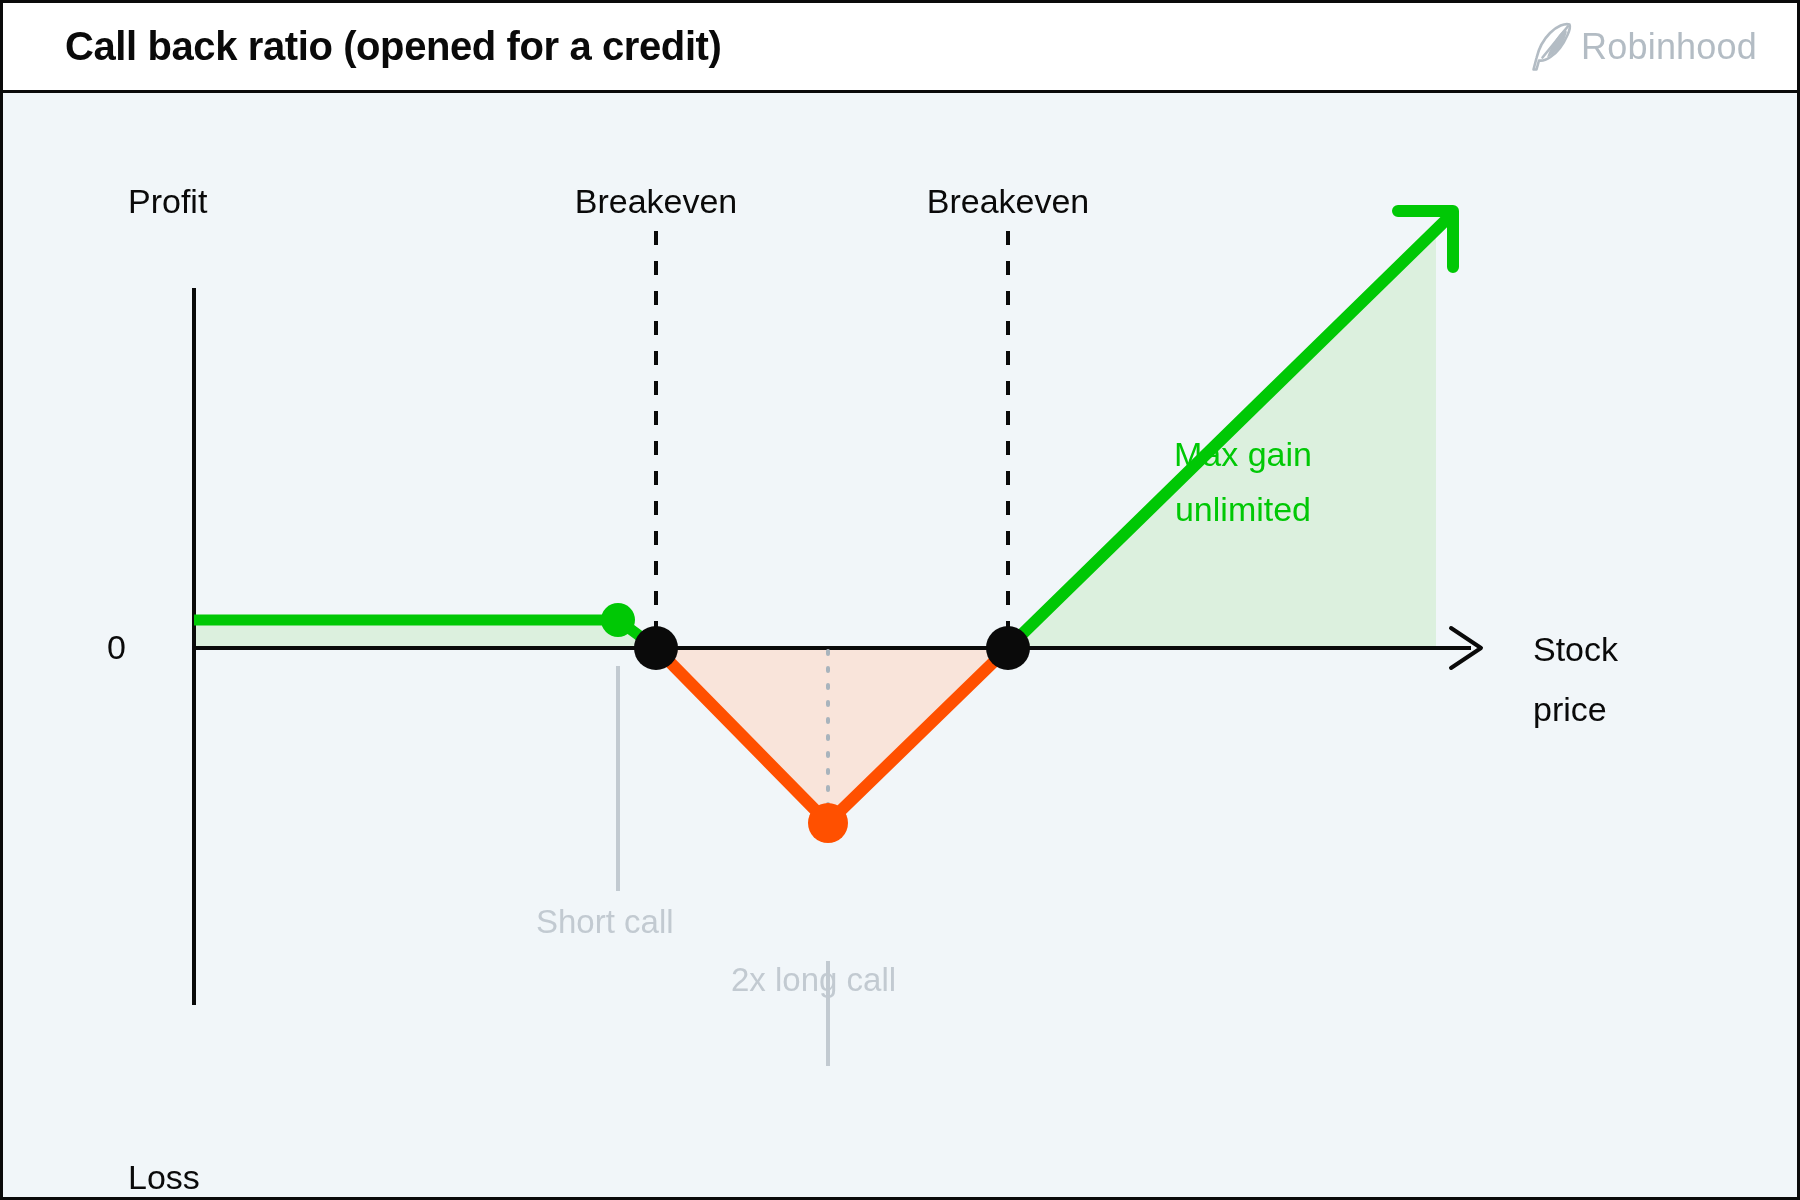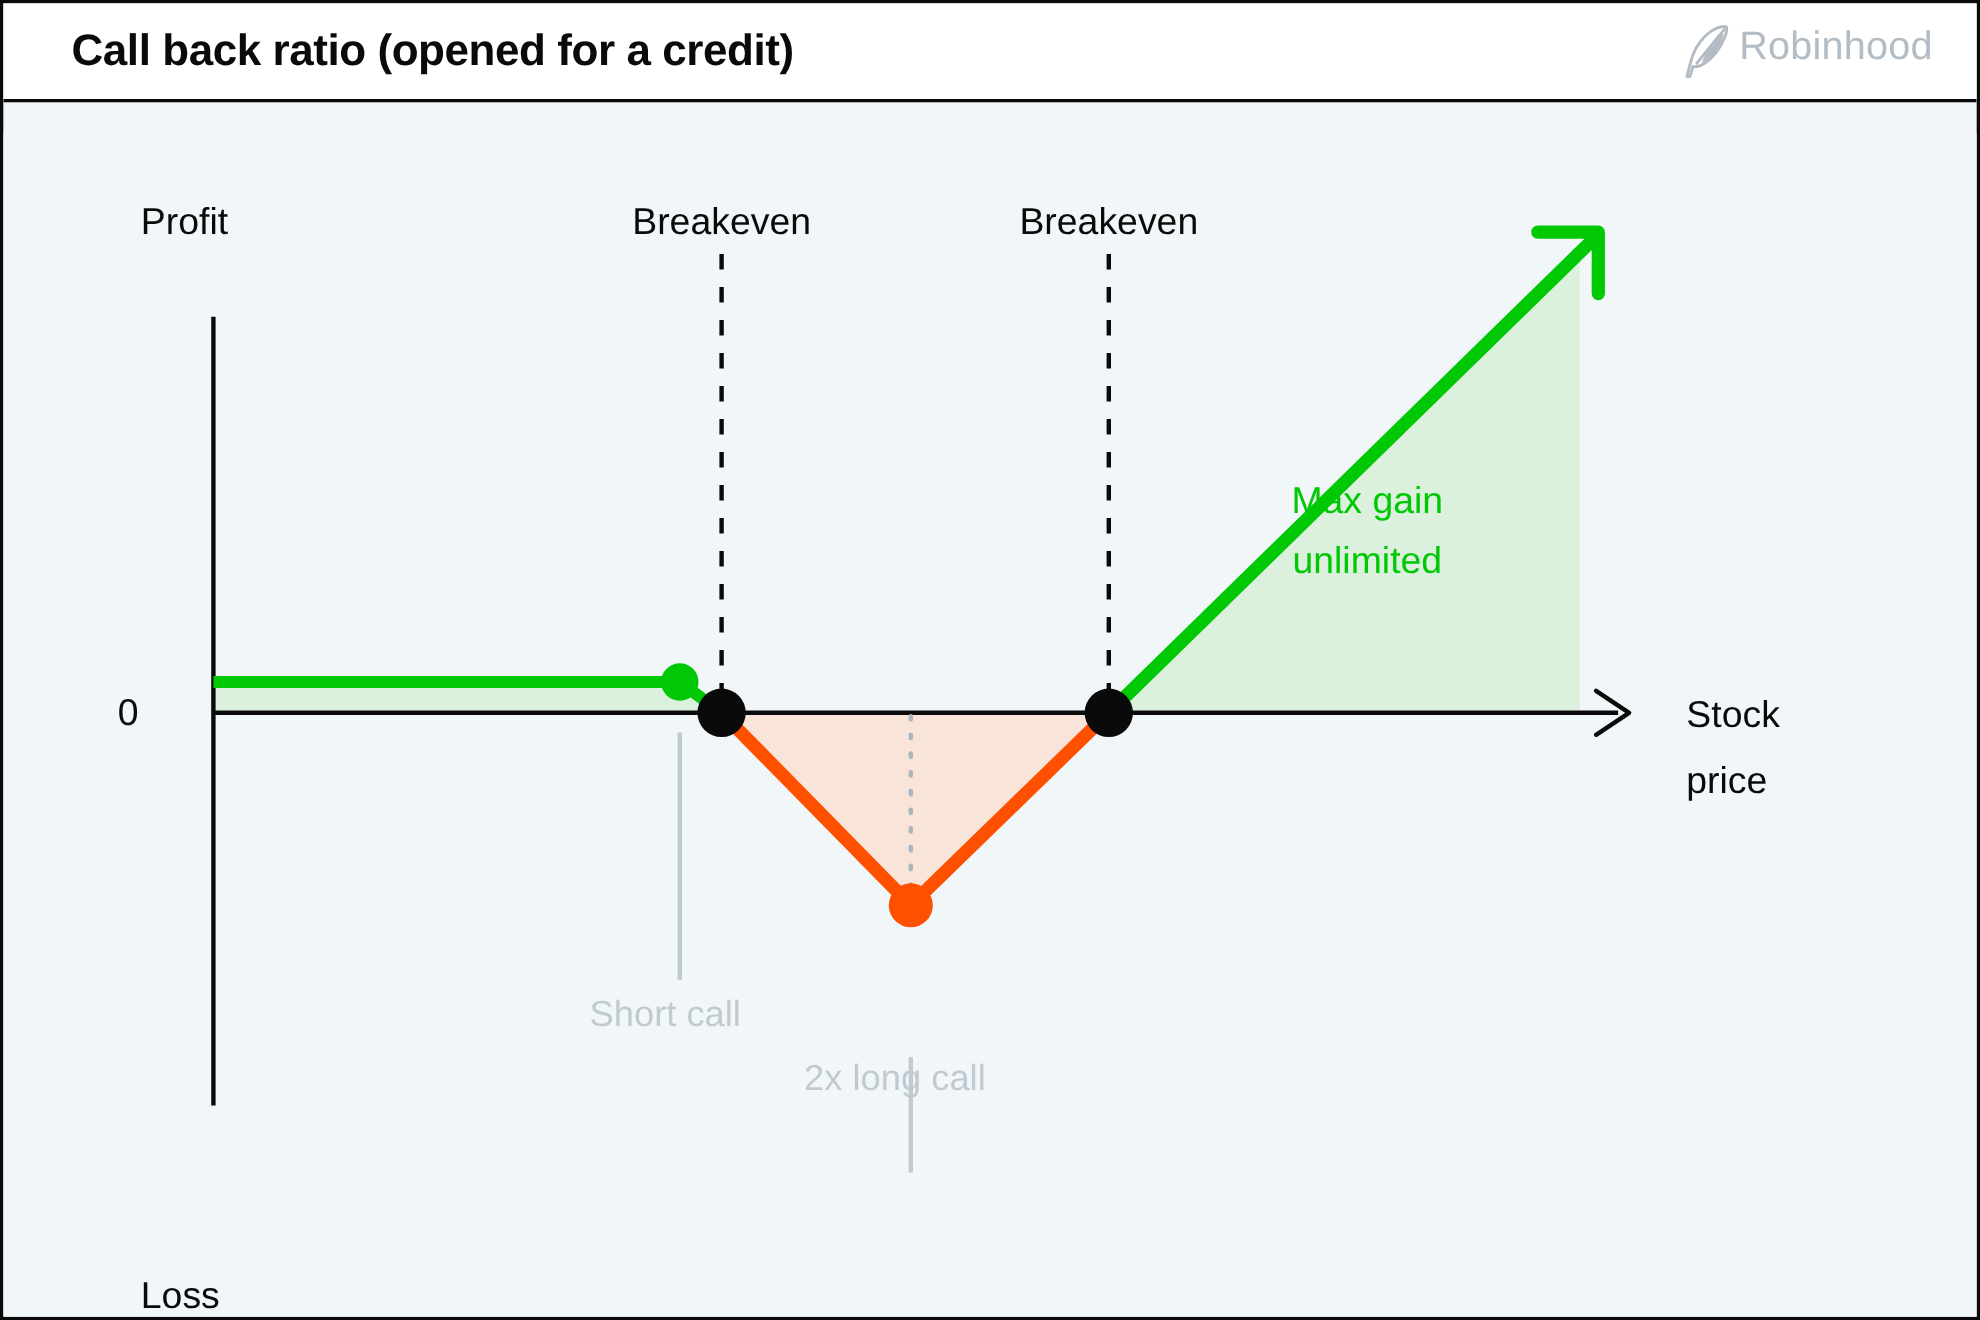--- a/index.html
+++ b/index.html
@@ -35,21 +35,21 @@
   }
   #page-title {
     font-size: 40px;
     font-weight: bold;
     color: #0a0a0a;
     letter-spacing: -0.4px;
     white-space: nowrap;
   }
   #brand {
     display: flex;
-    align-items: flex-start;
+    align-items: center;
     gap: 6px;
   }
   #brand-name {
     font-size: 36px;
     color: #b3bcc4;
     letter-spacing: 0.2px;
   }
   #feather-icon svg { display: block; }
   #chart-area {
     position: absolute;

